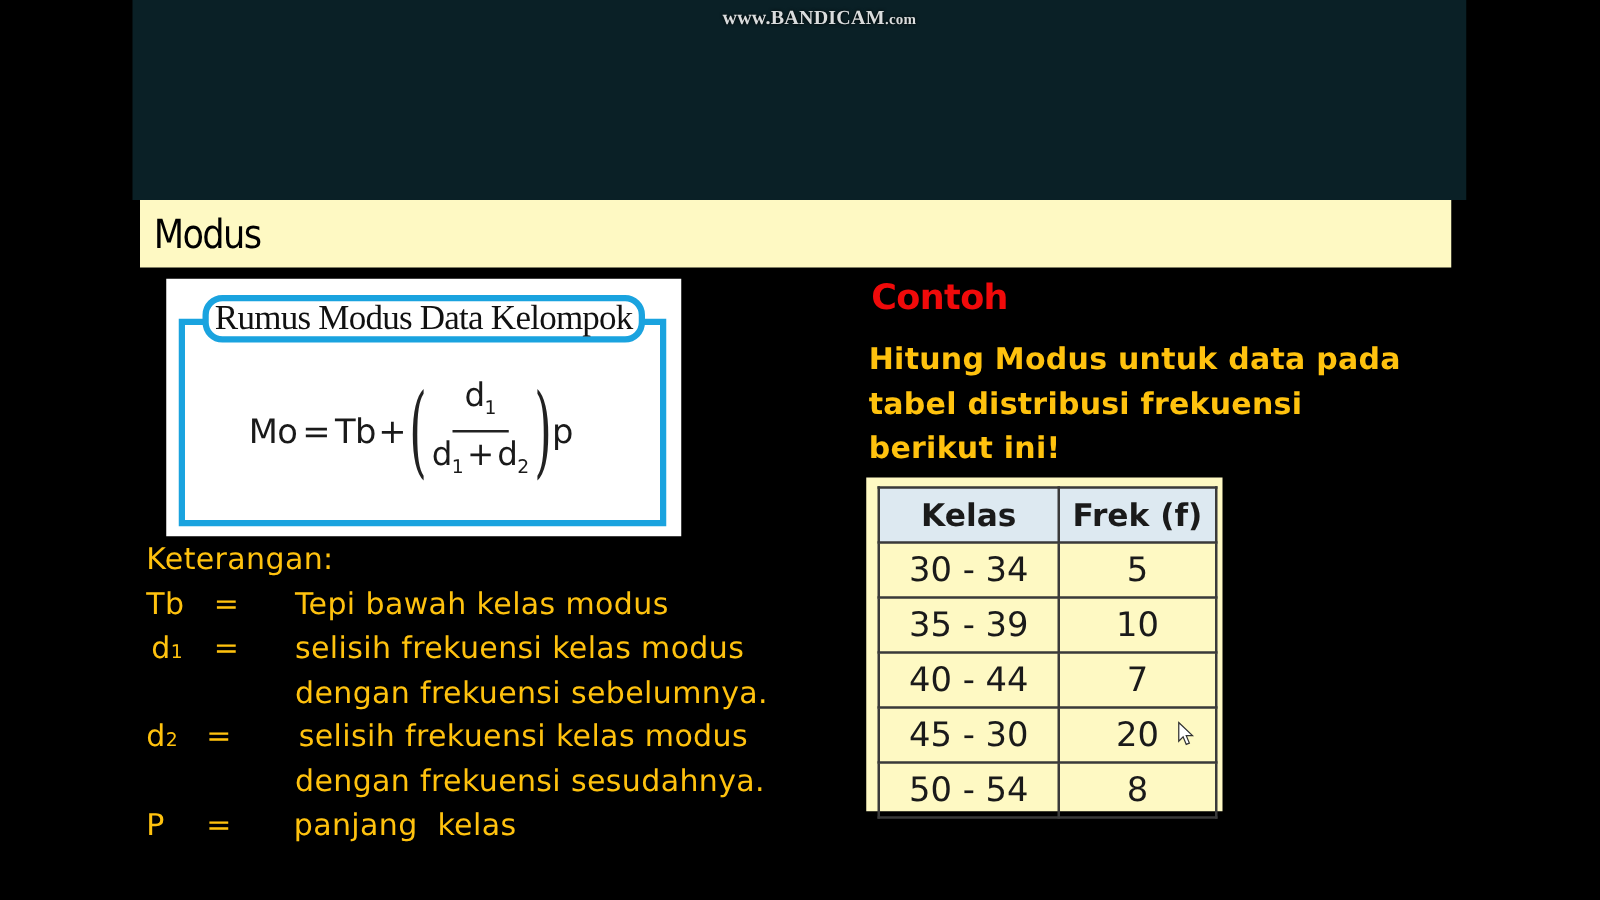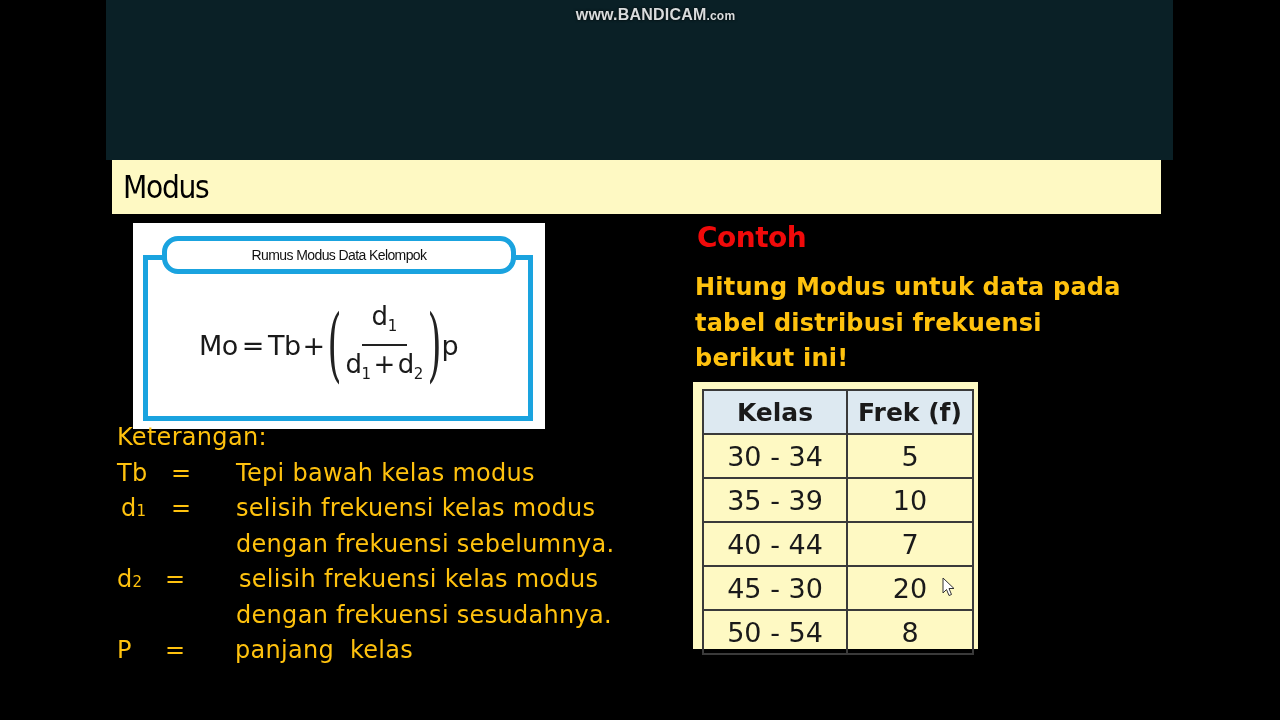--- a/index.html
+++ b/index.html
@@ -6,21 +6,21 @@
     body {
       width: 1280px; height: 720px; background: #000000; position: relative; overflow: hidden;
       font-family: "DejaVu Sans", sans-serif;
     }
     .slide-top {
       position: absolute; left: 106px; top: 0; width: 1067px; height: 160px;
       background: #0a2026;
     }
     .watermark {
       position: absolute; left: 0; right: 0; top: 6px; text-align: center;
-      color: #d9dcdd; font-family: Liberation Sans, sans-serif; font-weight: bold;
+      color: #d9dcdd; font-family: Liberation Serif, serif; font-weight: bold;
       font-size: 16px; letter-spacing: 0.2px;
       text-shadow: 0 0 3px #000;
       padding-left: 32px;
     }
     .watermark .small { font-size: 12px; }
     .title-bar {
       position: absolute; left: 112px; top: 160px; width: 1049px; height: 54px;
       background: #fef9c3;
     }
     .title-bar .title {
@@ -33,39 +33,39 @@
       position: absolute; left: 133px; top: 223px; width: 412px; height: 206px;
       background: #ffffff;
     }
     .formula-frame {
       position: absolute; left: 10px; top: 32px; width: 390px; height: 166px;
       border: 5px solid #1aa3df; box-sizing: border-box;
     }
     .formula-label {
       position: absolute; left: 29px; top: 13px; width: 354px; height: 38px;
       background: #ffffff; border: 5px solid #1aa3df; border-radius: 16px; box-sizing: border-box;
-      text-align: center; line-height: 28px; font-size: 14px; color: #111;
-      font-family: Liberation Sans, sans-serif; letter-spacing: -0.6px;
+      text-align: center; line-height: 28px; font-size: 28px; color: #111;
+      font-family: Liberation Serif, serif; letter-spacing: -0.6px;
     }
     .formula {
       position: absolute; left: 66px; top: 80px; height: 84px; display: flex; align-items: center;
       font-family: "DejaVu Sans", sans-serif; font-size: 27px; color: #1a1a1a; letter-spacing: -0.5px;
     }
     .formula .paren {
       font-size: 80px; font-weight: 100; line-height: 84px; color: #222;
       transform: scaleX(0.45); display: inline-block; margin: 0 -8px;
       font-family: "DejaVu Serif", serif;
     }
     .frac { display: inline-flex; flex-direction: column; align-items: center; margin: 0 4px; }
     .frac .num { padding: 0 10px 3px; border-bottom: 2px solid #222; font-size: 26px; line-height: 30px; }
     .frac .den { padding-top: 3px; font-size: 26px; line-height: 30px; }
     .frac sub { font-size: 15px; }
     
     .legend {
-      position: absolute; left: 117px; top: 420px; color: #ffc20e;
+      position: absolute; left: 117px; top: 430px; color: #ffc20e;
       font-family: "DejaVu Sans", sans-serif; font-size: 24px; line-height: 35.5px;
       letter-spacing: 0.3px;
     }
     .legend .row { position: relative; height: 35.5px; white-space: nowrap; }
     .legend .sym { position: absolute; left: 0; }
     .legend .eq { position: absolute; }
     .legend .def { position: absolute; left: 79px; margin-left: 40px; }
     .legend small { font-size: 15px; }
     
     .contoh {

